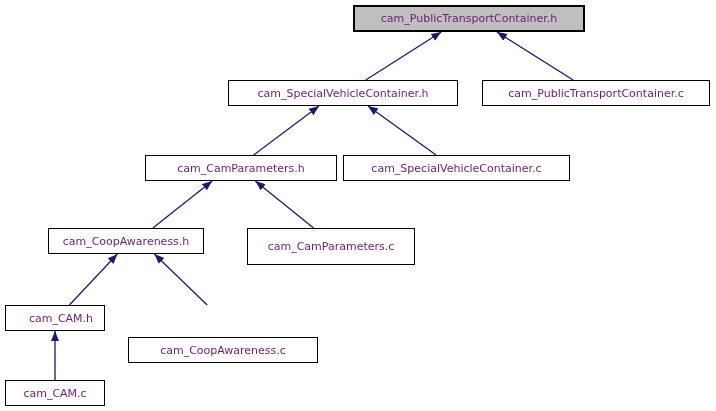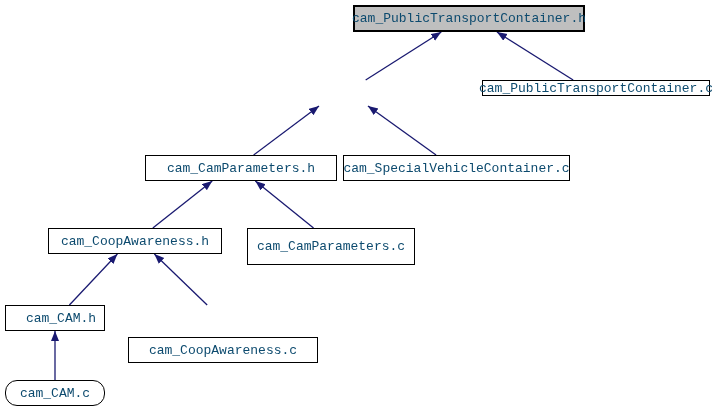--- a/index.html
+++ b/index.html
@@ -20,45 +20,44 @@
     left: 0;
     top: 0;
     width: 716px;
     height: 411px;
   }
   .node {
     position: absolute;
     box-sizing: border-box;
     background: #ffffff;
     border: 1px solid #000000;
-    color: #0c4a6e;
-    font-size: 13px;
+    color: #701a75;
+    font-size: 11px;
     line-height: 1;
     display: flex;
     align-items: center;
     justify-content: center;
     white-space: nowrap;
     cursor: pointer;
-    font-family: Liberation Mono, monospace;
   }
   .node.highlighted {
     background: #bfbfbf;
     border-width: 2px;
   }
   
   .n0 { left: 353px; top:   5px; width: 232px; height: 27px; }
   .n1 { left: 228px; top:  80px; width: 230px; height: 26px; }
-  .n2 { left: 482px; top:  80px; width: 228px; height: 16px; }
+  .n2 { left: 482px; top:  80px; width: 228px; height: 26px; }
   .n3 { left: 145px; top: 155px; width: 192px; height: 26px; }
   .n4 { left: 343px; top: 155px; width: 227px; height: 26px; }
-  .n5 { left:  48px; top: 228px; width: 174px; height: 26px; }
+  .n5 { left:  48px; top: 228px; width: 156px; height: 26px; }
   .n6 { left: 247px; top: 228px; width: 168px; height: 37px; }
   .n7 { left:   5px; top: 305px; width: 100px; height: 26px; padding-left: 12px; }
   .n8 { left: 128px; top: 305px; width: 190px; height: 26px; margin-top: 32px; }
-  .n9 { left:   5px; top: 380px; width: 100px; height: 26px; border-radius: 12px; }
+  .n9 { left:   5px; top: 380px; width: 100px; height: 26px; }
 </style>
 </head>
 <body>
 
 <div class="canvas">
   <svg class="edges-layer" width="716" height="411" viewBox="0 0 716 411" xmlns="http://www.w3.org/2000/svg">
     <defs>
       <marker id="arrowhead" markerUnits="userSpaceOnUse" markerWidth="11" markerHeight="9" refX="10" refY="4" orient="auto">
         <path d="M0,0 L10,4 L0,8 z" fill="#191970"></path>
       </marker>
@@ -71,20 +70,21 @@
         <line x1="152.82" y1="228" x2="212.22" y2="181" stroke="#191970" stroke-width="1.3" marker-end="url(#arrowhead)"></line>
         <line x1="313.54" y1="228" x2="255.34" y2="181" stroke="#191970" stroke-width="1.3" marker-end="url(#arrowhead)"></line>
         <line x1="69.4" y1="305" x2="117.4" y2="254" stroke="#191970" stroke-width="1.3" marker-end="url(#arrowhead)"></line>
         <line x1="207.16" y1="305" x2="154.36" y2="254" stroke="#191970" stroke-width="1.3" marker-end="url(#arrowhead)"></line>
         <line x1="55" y1="380" x2="55" y2="331" stroke="#191970" stroke-width="1.3" marker-end="url(#arrowhead)"></line>
       </g>
   </svg>
 
   <div class="node n0 highlighted">cam_PublicTransportContainer.h</div>
 
+  <div class="node n1">cam_SpecialVehicleContainer.h</div>
 
   <div class="node n2">cam_PublicTransportContainer.c</div>
 
   <div class="node n3">cam_CamParameters.h</div>
 
   <div class="node n4">cam_SpecialVehicleContainer.c</div>
 
   <div class="node n5">cam_CoopAwareness.h</div>
 
   <div class="node n6">cam_CamParameters.c</div>

